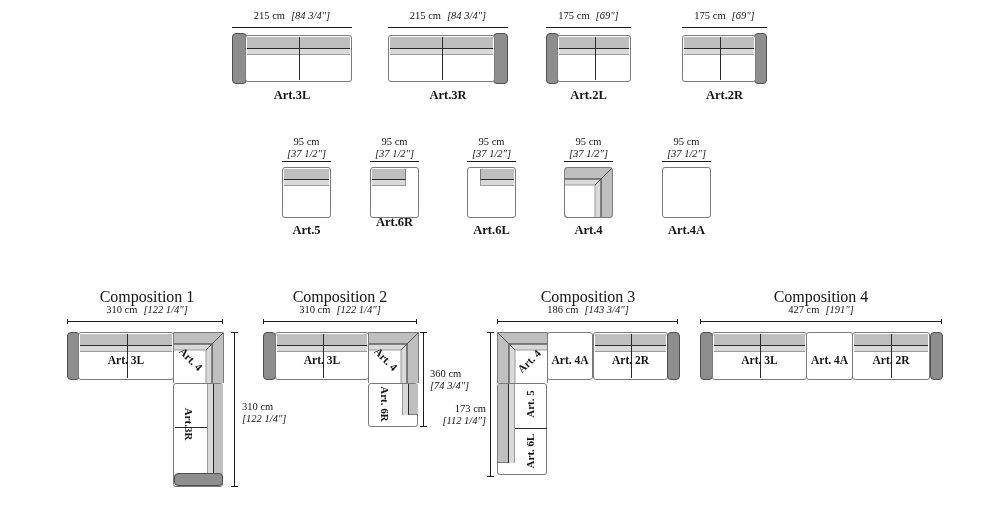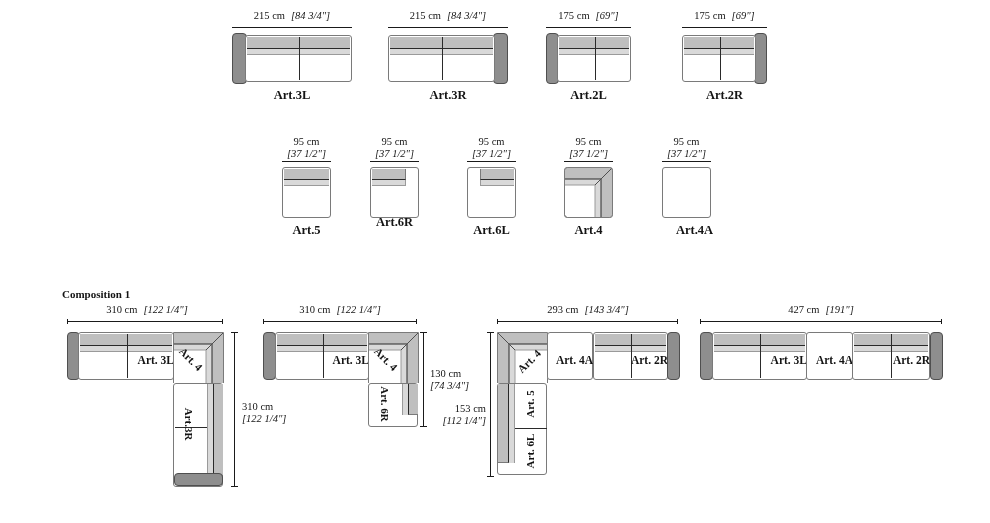--- a/index.html
+++ b/index.html
@@ -1,29 +1,29 @@
 <!DOCTYPE html>
 <html><head>
 <meta charset="utf-8">
 <style>
   html,body{margin:0;padding:0;}
   body{
     width:990px;height:523px;position:relative;background:#ffffff;
     font-family:"Liberation Serif", serif;color:#141414;overflow:hidden;
   }
   .abs{position:absolute;box-sizing:border-box;}
-  .ttl{font-weight:bold;font-size:11px;text-align:left;white-space:nowrap;}
+  .ttl{font-weight:normal;font-size:16px;text-align:center;white-space:nowrap;}
   .dim{font-size:10.5px;text-align:center;white-space:nowrap;}
   .dim .in{font-style:italic;margin-left:6px;}
   .dim2{font-size:10.5px;text-align:center;line-height:12px;white-space:nowrap;}
   .dim2 .in{font-style:italic;}
   .dimv{font-size:10.5px;line-height:12px;white-space:nowrap;}
   .dimv .in{font-style:italic;}
   .lbl{font-weight:bold;font-size:12.5px;text-align:center;white-space:nowrap;}
-  .lbl2{font-weight:bold;font-size:11.5px;text-align:right;white-space:nowrap;}
+  .lbl2{font-weight:bold;font-size:11.5px;text-align:center;white-space:nowrap;}
   .rlbl{font-weight:bold;font-size:11px;text-align:center;white-space:nowrap;line-height:20px;}
   .arm{background:#8e8e8e;border:1px solid #4f4f4f;border-radius:4px;}
   .bdy{background:#ffffff;border:1px solid #7a7a7a;border-radius:3px;}
   .bk1{background:#bfbfbf;border-bottom:1px solid #2a2a2a;}
   .bk2{background:#d9d9d9;border-bottom:1px solid #9a9a9a;}
   .dv{background:#2a2a2a;}
   .hdl{height:1px;background:#1a1a1a;}
   .hdl.t::before,.hdl.t::after{content:"";position:absolute;width:1px;height:5px;background:#1a1a1a;top:-2px;}
   .hdl.t::before{left:0;}
   .hdl.t::after{right:0;}
@@ -161,21 +161,21 @@
   <div class="abs lbl" style="left:0;top:87px;width:49px">Art.4</div>
 </div>
 
 <div class="abs" style="left:662px;top:136px;width:49px;height:105px">
   <div class="abs dim2" style="left:-20px;top:0;width:89px">
     <span>95 cm</span><br>
     <span class="in">[37 1/2"]</span>
   </div>
   <div class="abs hdl" style="left:0;top:25px;width:49px"></div>
   <div class="abs bdy" style="left:0;top:31px;width:49px;height:51px"></div>
-  <div class="abs lbl" style="left:8px;top:87px;width:49px">Art.4A</div>
+  <div class="abs lbl" style="left:0;top:87px;width:49px">Art.4A</div>
 </div>
 
 <div class="abs" style="left:62px;top:288px;width:230px;height:215px">
   <div class="abs ttl" style="left:0;top:0;width:170px">Composition 1</div>
   <div class="abs dim" style="left:0;top:16px;width:170px">
     <span>310 cm</span><span class="in">[122 1/4"]</span>
   </div>
   <div class="abs hdl t" style="left:5px;top:33px;width:156px"></div>
   <div class="abs arm" style="left:5px;top:44px;width:13px;height:48px"></div>
   <div class="abs bdy" style="left:16px;top:44px;width:96px;height:48px">
@@ -206,20 +206,21 @@
   </div>
   <div class="abs rlbl rot90" style="left:97px;top:126px;width:60px;height:20px">Art.3R</div>
   <div class="abs vdl" style="left:172px;top:44px;height:155px"></div>
   <div class="abs dimv" style="left:180px;top:113px">
     <span>310 cm</span><br>
     <span class="in">[122 1/4"]</span>
   </div>
 </div>
 
 <div class="abs" style="left:262px;top:288px;width:230px;height:215px">
+  <div class="abs ttl" style="left:0;top:0;width:156px">Composition 2</div>
   <div class="abs dim" style="left:0;top:16px;width:156px">
     <span>310 cm</span><span class="in">[122 1/4"]</span>
   </div>
   <div class="abs hdl t" style="left:1px;top:33px;width:154px"></div>
   <div class="abs arm" style="left:1px;top:44px;width:13px;height:48px"></div>
   <div class="abs bdy" style="left:13px;top:44px;width:94px;height:48px">
     <div class="abs bk1" style="left:1px;right:1px;top:1px;height:12px"></div>
     <div class="abs bk2" style="left:1px;right:1px;top:13px;height:6px"></div>
     <div class="abs dv" style="left:47px;top:1px;bottom:1px;width:1px"></div>
   </div>
@@ -238,33 +239,34 @@
     <path d="M0.5,51 V0.5 H50.5 V51" fill="none" stroke="#7a7a7a"></path>
   </svg>
   <div class="abs rlbl rot45" style="left:107px;top:61px;width:34px;height:20px">Art. 4</div>
   <div class="abs bdy" style="left:106px;top:95px;width:50px;height:44px">
     <div class="abs vbk-inner-r" style="left:33px;top:0;width:6px;height:31px"></div>
     <div class="abs vbk-outer-r" style="left:39px;top:0;width:10px;height:31px;border-bottom:1px solid #7a7a7a"></div>
   </div>
   <div class="abs rlbl rot90" style="left:93px;top:106px;width:60px;height:20px">Art. 6R</div>
   <div class="abs vdl" style="left:161px;top:44px;height:95px"></div>
   <div class="abs dimv" style="left:168px;top:80px">
-    <span>130 cm</span><br>
+    <span>360 cm</span><br>
     <span class="in">[74 3/4"]</span>
   </div>
 </div>
 
 <div class="abs" style="left:440px;top:288px;width:250px;height:215px">
   <div class="abs dimv" style="left:0;top:115px;width:46px;text-align:right">
-    <span>153 cm</span><br>
+    <span>173 cm</span><br>
     <span class="in">[112 1/4"]</span>
   </div>
   <div class="abs vdl" style="left:50px;top:44px;height:145px"></div>
+  <div class="abs ttl" style="left:58px;top:0;width:180px">Composition 3</div>
   <div class="abs dim" style="left:58px;top:16px;width:180px">
-    <span>293 cm</span><span class="in">[143 3/4"]</span>
+    <span>186 cm</span><span class="in">[143 3/4"]</span>
   </div>
   <div class="abs hdl t" style="left:57px;top:33px;width:181px"></div>
   <svg class="abs" style="left:57px;top:44px" width="51" height="51" viewBox="0 0 51 51">
     <rect x="0.5" y="0.5" width="50" height="51" fill="#ffffff" stroke="none"></rect>
     <polygon points="50,1 1,1 12,12 50,12" fill="#bfbfbf"></polygon>
     <polygon points="1,1 1,51 12,51 12,12" fill="#bfbfbf"></polygon>
     <polygon points="50,12 12,12 18,18 50,18" fill="#d9d9d9"></polygon>
     <polygon points="12,12 12,51 18,51 18,18" fill="#d9d9d9"></polygon>
     <line x1="12" y1="12" x2="50" y2="12" stroke="#2a2a2a" stroke-width="1"></line>
     <line x1="12" y1="12" x2="12" y2="51" stroke="#2a2a2a" stroke-width="1"></line>
@@ -286,20 +288,21 @@
   <div class="abs bdy" style="left:57px;top:95px;width:50px;height:92px">
     <div class="abs vbk-outer-l" style="left:0;top:0;width:11px;height:79px;border-bottom:1px solid #7a7a7a"></div>
     <div class="abs vbk-inner-l" style="left:11px;top:0;width:6px;height:79px"></div>
     <div class="abs dv" style="left:17px;top:44px;width:32px;height:1px"></div>
   </div>
   <div class="abs rlbl rotm90" style="left:60px;top:106px;width:60px;height:20px">Art. 5</div>
   <div class="abs rlbl rotm90" style="left:60px;top:153px;width:60px;height:20px">Art. 6L</div>
 </div>
 
 <div class="abs" style="left:695px;top:288px;width:260px;height:110px">
+  <div class="abs ttl" style="left:46px;top:0;width:160px">Composition 4</div>
   <div class="abs dim" style="left:46px;top:16px;width:160px">
     <span>427 cm</span><span class="in">[191"]</span>
   </div>
   <div class="abs hdl t" style="left:5px;top:33px;width:242px"></div>
   <div class="abs arm" style="left:5px;top:44px;width:13px;height:48px"></div>
   <div class="abs bdy" style="left:17px;top:44px;width:95px;height:48px">
     <div class="abs bk1" style="left:1px;right:1px;top:1px;height:12px"></div>
     <div class="abs bk2" style="left:1px;right:1px;top:13px;height:6px"></div>
     <div class="abs dv" style="left:47px;top:1px;bottom:1px;width:1px"></div>
   </div>

